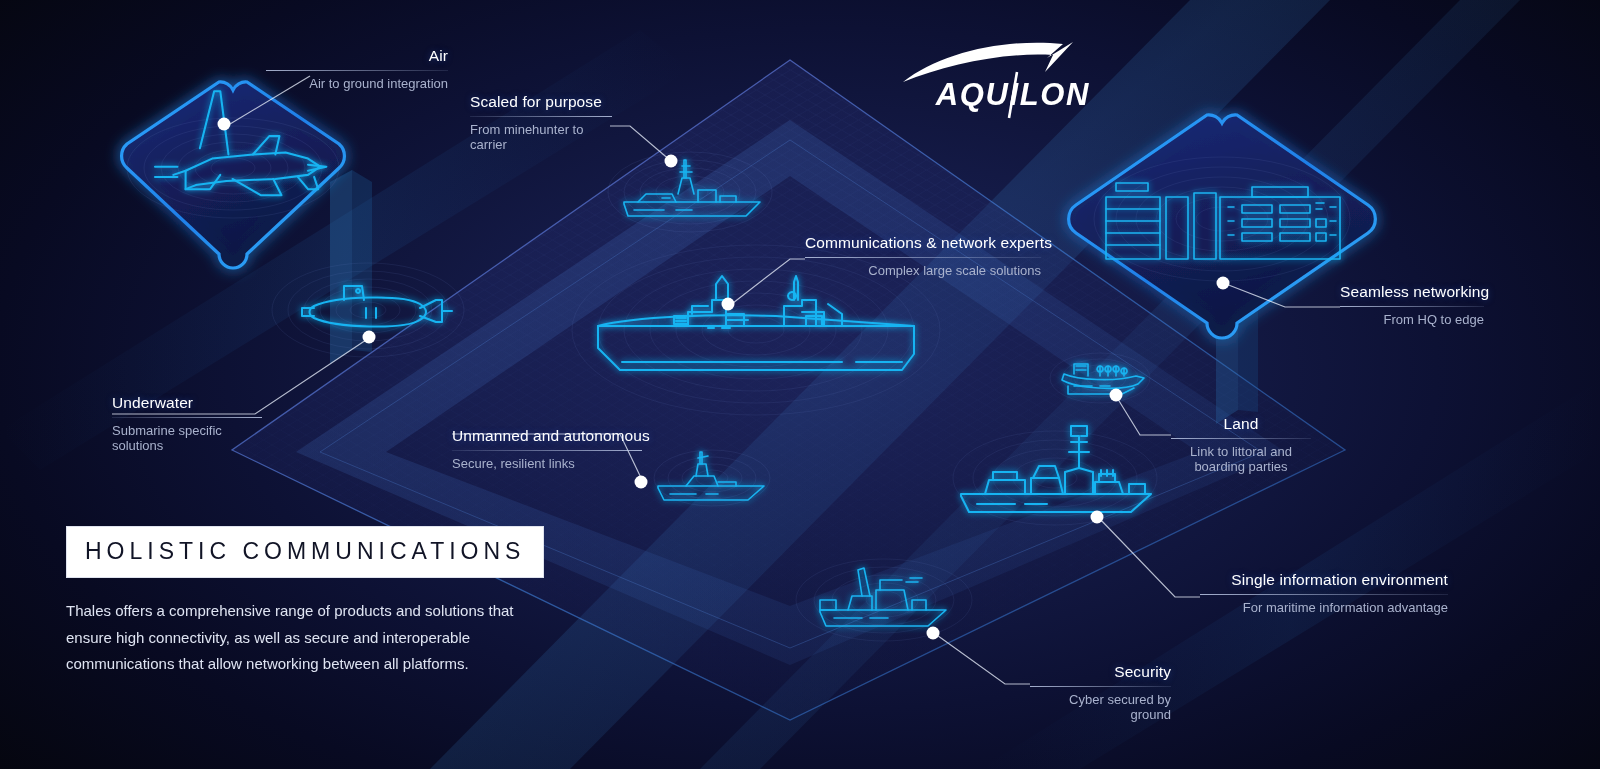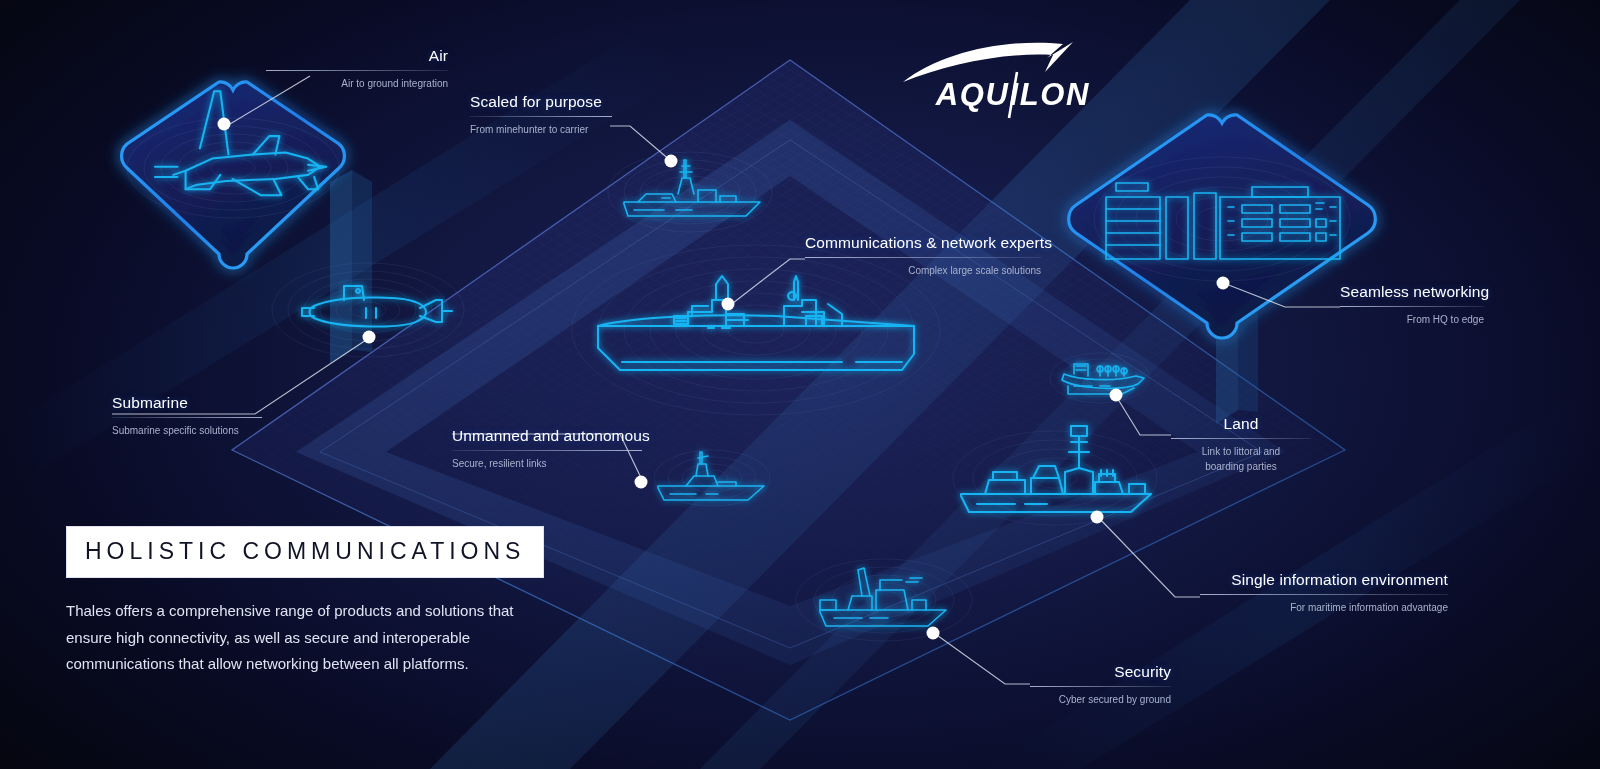--- a/index.html
+++ b/index.html
@@ -16,21 +16,21 @@
 
   
   .callout{position:absolute;}
   .callout .ttl{
     color:#ffffff;font-weight:normal;font-size:15.5px;letter-spacing:.1px;white-space:nowrap;
     line-height:19px;text-shadow:0 0 6px rgba(40,80,180,.55);
   }
   .callout .rule{height:1px;background:linear-gradient(90deg,rgba(150,165,205,.15),rgba(190,202,232,.85));margin:5px 0 5px;}
   .callout .rule.rev{background:linear-gradient(90deg,rgba(190,202,232,.85),rgba(150,165,205,.15));}
   .callout .sub{
-    color:#a9b2cd;font-size:10px;line-height:15px;white-space:pre-line;
+    color:#a9b2cd;font-size:13px;line-height:15px;white-space:pre-line;
   }
   .ta-r{text-align:right;}
   .ta-l{text-align:left;}
   .ta-c{text-align:center;}
 
   
   #headline{
     position:absolute;left:66px;top:526px;
     background:#ffffff;border:1px solid #dfe3ee;
     padding:11px 18px 12px 18px;
@@ -440,21 +440,21 @@
     <div class="sub">Complex large scale solutions</div>
   </div>
 
   <div class="callout ta-r" style="left:1340px;top:282px;width:144px;">
     <div class="ttl">Seamless networking</div>
     <div class="rule rev"></div>
     <div class="sub">From HQ to edge</div>
   </div>
 
   <div class="callout ta-l" style="left:112px;top:393px;width:150px;">
-    <div class="ttl">Submarine</div>
+    <div class="ttl">Underwater</div>
     <div class="rule"></div>
     <div class="sub">Submarine specific solutions</div>
   </div>
 
   <div class="callout ta-l" style="left:452px;top:426px;width:190px;">
     <div class="ttl">Unmanned and autonomous</div>
     <div class="rule"></div>
     <div class="sub">Secure, resilient links</div>
   </div>
 

